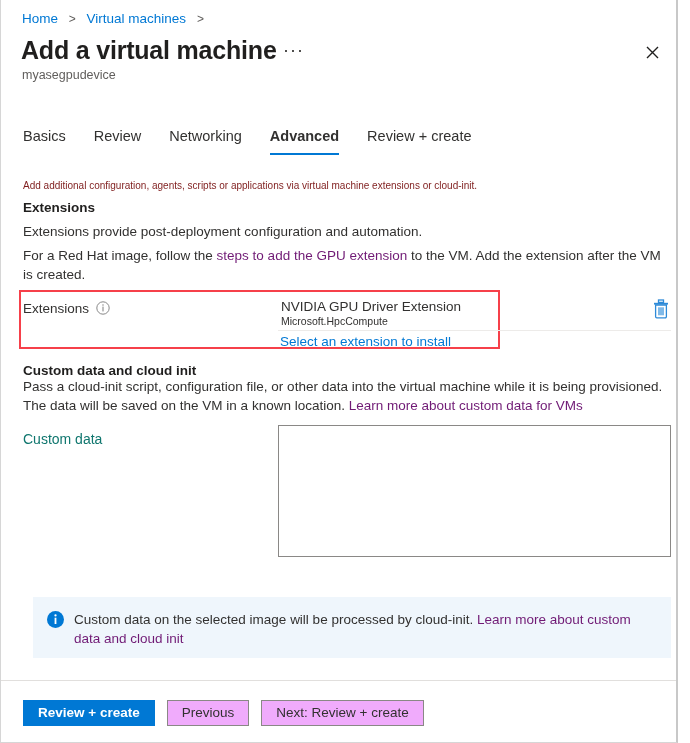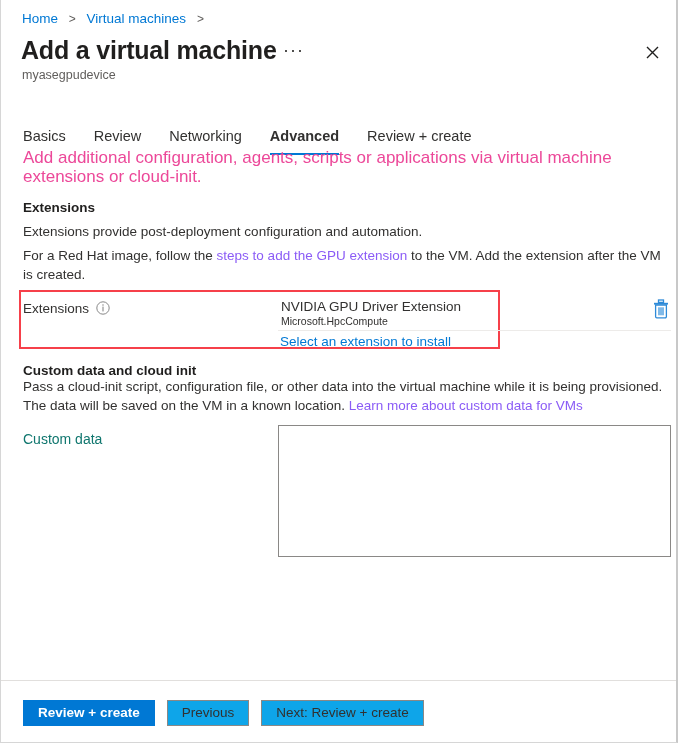--- a/index.html
+++ b/index.html
@@ -115,42 +115,42 @@
   }
   .tab.active {
     font-weight: 700;
     border-bottom: 2px solid #0078d4;
   }
 
   
   .intro {
     position: absolute;
     left: 22px;
-    top: 148px;
+    top: 176px;
     width: 640px;
-    font-size: 17px;
-    line-height: 19px;
-    color: #ec4899;
+    font-size: 10px;
+    line-height: 19px;
+    color: #7f1d1d;
   }
 
   .sec-head {
     position: absolute;
     font-size: 13.5px;
     font-weight: 700;
     color: #201f1e;
     line-height: 19px;
   }
   .sec-sub {
     position: absolute;
     font-size: 13.5px;
     line-height: 19px;
     color: #323130;
   }
   a.inline-link, .inline-link {
-    color: #8b5cf6;
+    color: #701a75;
     cursor: pointer;
     text-decoration: none;
   }
 
   #ext-head { left: 22px; top: 198px; }
   #ext-sub  { left: 22px; top: 215px; width: 620px; margin-top: 7px; }
   #redhat-line { left: 22px; top: 246px; width: 638px; }
 
   
   .ext-outline {
@@ -316,21 +316,21 @@
     white-space: nowrap;
     text-align: center;
   }
   .btn-primary {
     background: #0078d4;
     color: #ffffff;
     border: 1px solid #0078d4;
     font-weight: 700;
   }
   .btn-default {
-    background: #0ea5e9;
+    background: #f0abfc;
     color: #323130;
     border: 1px solid #8a8886;
   }
 </style>
 </head>
 <body>
 
 <div id="root">
 
   <div class="breadcrumb">
@@ -396,20 +396,32 @@
   </div>
 
   <div class="sec-head" id="cd-head">Custom data and cloud init</div>
   <div class="sec-sub" id="cd-sub">
     <span>Pass a cloud-init script, configuration file, or other data into the virtual machine while it is being provisioned. The data will be saved on the VM in a known location. </span><span class="inline-link">Learn more about custom data for VMs</span>
   </div>
 
   <div class="cd-label">Custom data</div>
   <textarea class="cd-textarea" placeholder="" style=""></textarea>
 
+  <div class="info-banner">
+    <div class="banner-icon">
+      <svg width="17" height="17" viewBox="0 0 17 17" aria-hidden="true">
+        <circle cx="8.5" cy="8.5" r="8.5" fill="#0078d4"></circle>
+        <circle cx="8.5" cy="4.4" r="1.15" fill="#ffffff"></circle>
+        <rect x="7.6" y="6.7" width="1.8" height="6.3" fill="#ffffff"></rect>
+      </svg>
+    </div>
+    <div class="banner-text">
+      <span>Custom data on the selected image will be processed by cloud-init. </span><span class="inline-link">Learn more about custom data and cloud init</span>
+    </div>
+  </div>
 
   <div class="footer-sep"></div>
   <div class="footer">
     <button class="btn btn-primary">Review + create</button>
     <button class="btn btn-default">Previous</button>
     <button class="btn btn-default">Next: Review + create</button>
   </div>
 
 </div>
 

